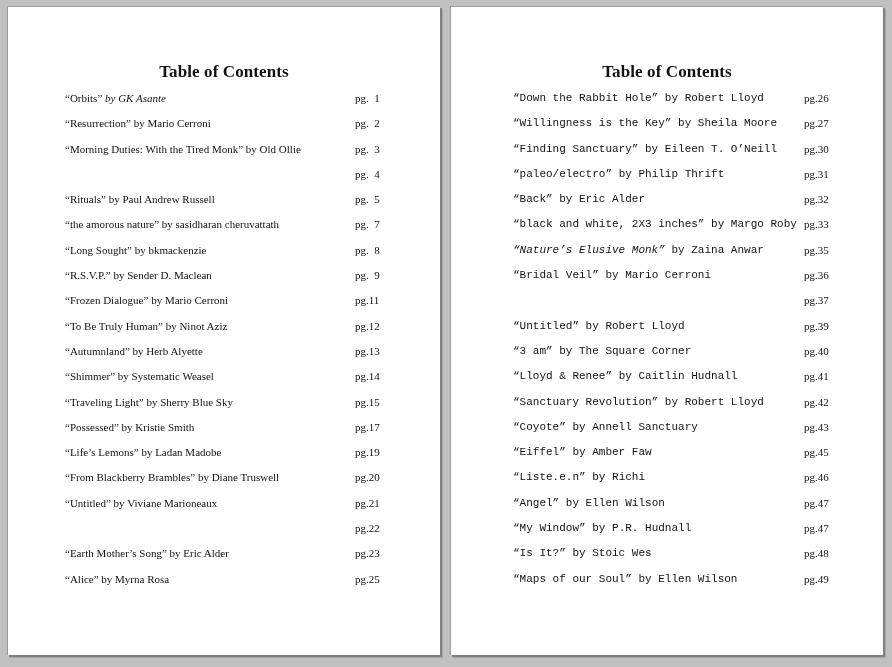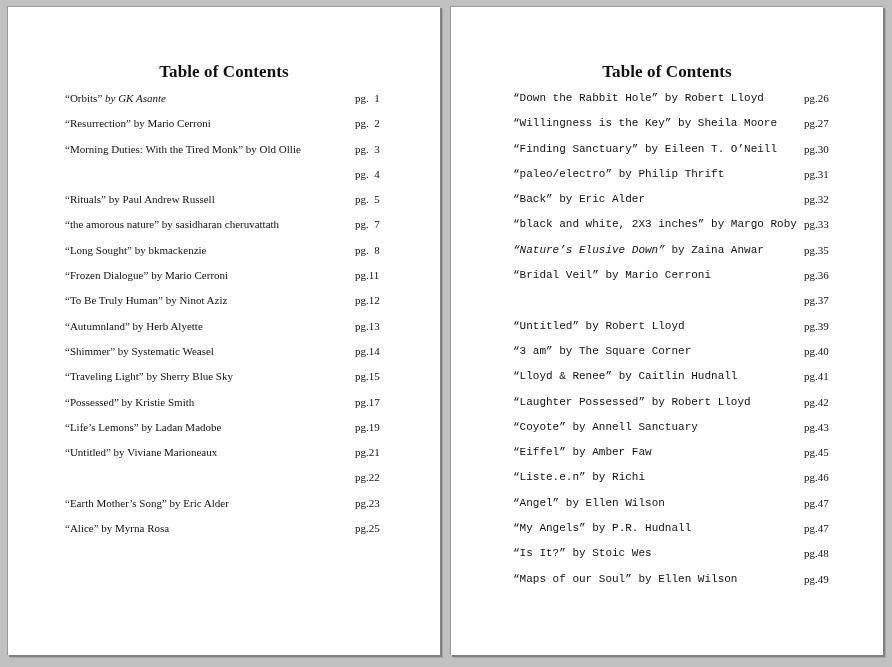--- a/index.html
+++ b/index.html
@@ -86,20 +86,24 @@
       </li>
       <li class="entry">
         <span class="text"><span>“the amorous nature”</span><span> by sasidharan cheruvattath</span></span>
         <span class="pg">pg.  7</span>
       </li>
       <li class="entry">
         <span class="text"><span>“Long Sought”</span><span> by bkmackenzie</span></span>
         <span class="pg">pg.  8</span>
       </li>
       <li class="entry">
+        <span class="text"><span>“R.S.V.P.”</span><span> by Sender D. Maclean</span></span>
+        <span class="pg">pg.  9</span>
+      </li>
+      <li class="entry">
         <span class="text"><span>“Frozen Dialogue”</span><span> by Mario Cerroni</span></span>
         <span class="pg">pg.11</span>
       </li>
       <li class="entry">
         <span class="text"><span>“To Be Truly Human”</span><span> by Ninot Aziz</span></span>
         <span class="pg">pg.12</span>
       </li>
       <li class="entry">
         <span class="text"><span>“Autumnland”</span><span> by Herb Alyette</span></span>
         <span class="pg">pg.13</span>
@@ -112,20 +116,24 @@
         <span class="text"><span>“Traveling Light”</span><span> by Sherry Blue Sky</span></span>
         <span class="pg">pg.15</span>
       </li>
       <li class="entry">
         <span class="text"><span>“Possessed”</span><span> by Kristie Smith</span></span>
         <span class="pg">pg.17</span>
       </li>
       <li class="entry">
         <span class="text"><span>“Life’s Lemons”</span><span> by Ladan Madobe</span></span>
         <span class="pg">pg.19</span>
+      </li>
+      <li class="entry">
+        <span class="text"><span>“From Blackberry Brambles”</span><span> by Diane Truswell</span></span>
+        <span class="pg">pg.20</span>
       </li>
       <li class="entry">
         <span class="text"><span>“Untitled”</span><span> by Viviane Marioneaux</span></span>
         <span class="pg">pg.21</span>
       </li>
       <li class="entry">
         <span class="pg">pg.22</span>
       </li>
       <li class="entry">
         <span class="text"><span>“Earth Mother’s Song”</span><span> by Eric Alder</span></span>
@@ -159,21 +167,21 @@
       </li>
       <li class="entry">
         <span class="text"><span>“Back”</span><span> by Eric Alder</span></span>
         <span class="pg">pg.32</span>
       </li>
       <li class="entry">
         <span class="text"><span>“black and white, 2X3 inches”</span><span> by Margo Roby</span></span>
         <span class="pg">pg.33</span>
       </li>
       <li class="entry">
-        <span class="text"><span class="ital">“Nature’s Elusive Down”</span><span> by Zaina Anwar</span></span>
+        <span class="text"><span class="ital">“Nature’s Elusive Monk”</span><span> by Zaina Anwar</span></span>
         <span class="pg">pg.35</span>
       </li>
       <li class="entry">
         <span class="text"><span>“Bridal Veil”</span><span> by Mario Cerroni</span></span>
         <span class="pg">pg.36</span>
       </li>
       <li class="entry">
         <span class="pg">pg.37</span>
       </li>
       <li class="entry">
@@ -182,41 +190,41 @@
       </li>
       <li class="entry">
         <span class="text"><span>“3 am”</span><span> by The Square Corner</span></span>
         <span class="pg">pg.40</span>
       </li>
       <li class="entry">
         <span class="text"><span>“Lloyd &amp; Renee”</span><span> by Caitlin Hudnall</span></span>
         <span class="pg">pg.41</span>
       </li>
       <li class="entry">
-        <span class="text"><span>“Laughter Possessed”</span><span> by Robert Lloyd</span></span>
+        <span class="text"><span>“Sanctuary Revolution”</span><span> by Robert Lloyd</span></span>
         <span class="pg">pg.42</span>
       </li>
       <li class="entry">
         <span class="text"><span>“Coyote”</span><span> by Annell Sanctuary</span></span>
         <span class="pg">pg.43</span>
       </li>
       <li class="entry">
         <span class="text"><span>“Eiffel”</span><span> by Amber Faw</span></span>
         <span class="pg">pg.45</span>
       </li>
       <li class="entry">
         <span class="text"><span>“Liste.e.n”</span><span> by Richi</span></span>
         <span class="pg">pg.46</span>
       </li>
       <li class="entry">
         <span class="text"><span>“Angel”</span><span> by Ellen Wilson</span></span>
         <span class="pg">pg.47</span>
       </li>
       <li class="entry">
-        <span class="text"><span>“My Angels”</span><span> by P.R. Hudnall</span></span>
+        <span class="text"><span>“My Window”</span><span> by P.R. Hudnall</span></span>
         <span class="pg">pg.47</span>
       </li>
       <li class="entry">
         <span class="text"><span>“Is It?”</span><span> by Stoic Wes</span></span>
         <span class="pg">pg.48</span>
       </li>
       <li class="entry">
         <span class="text"><span>“Maps of our Soul”</span><span> by Ellen Wilson</span></span>
         <span class="pg">pg.49</span>
       </li>

